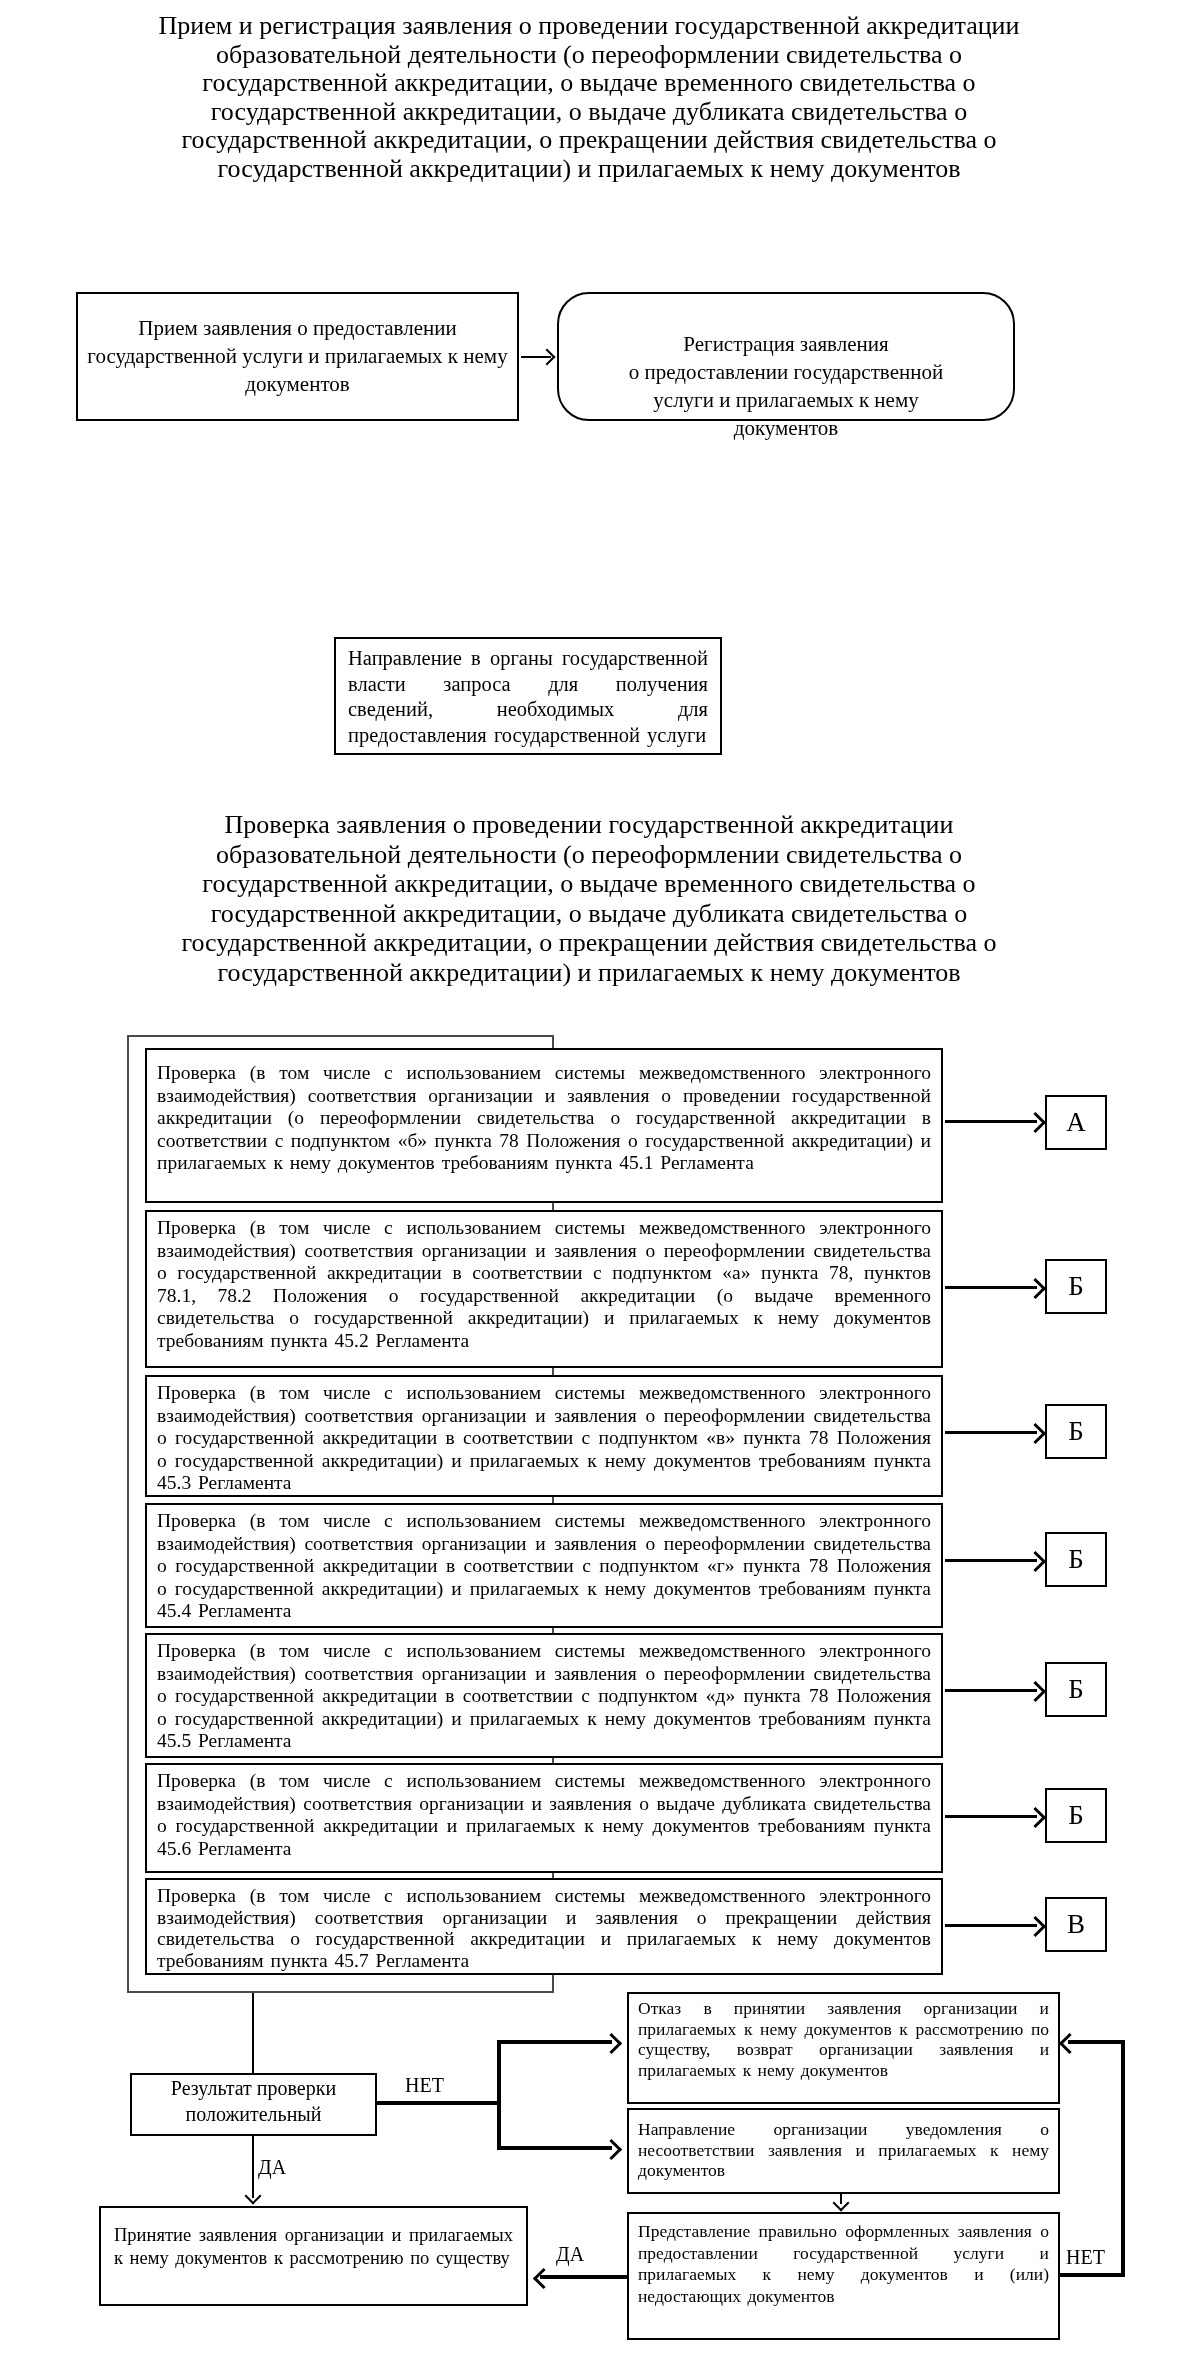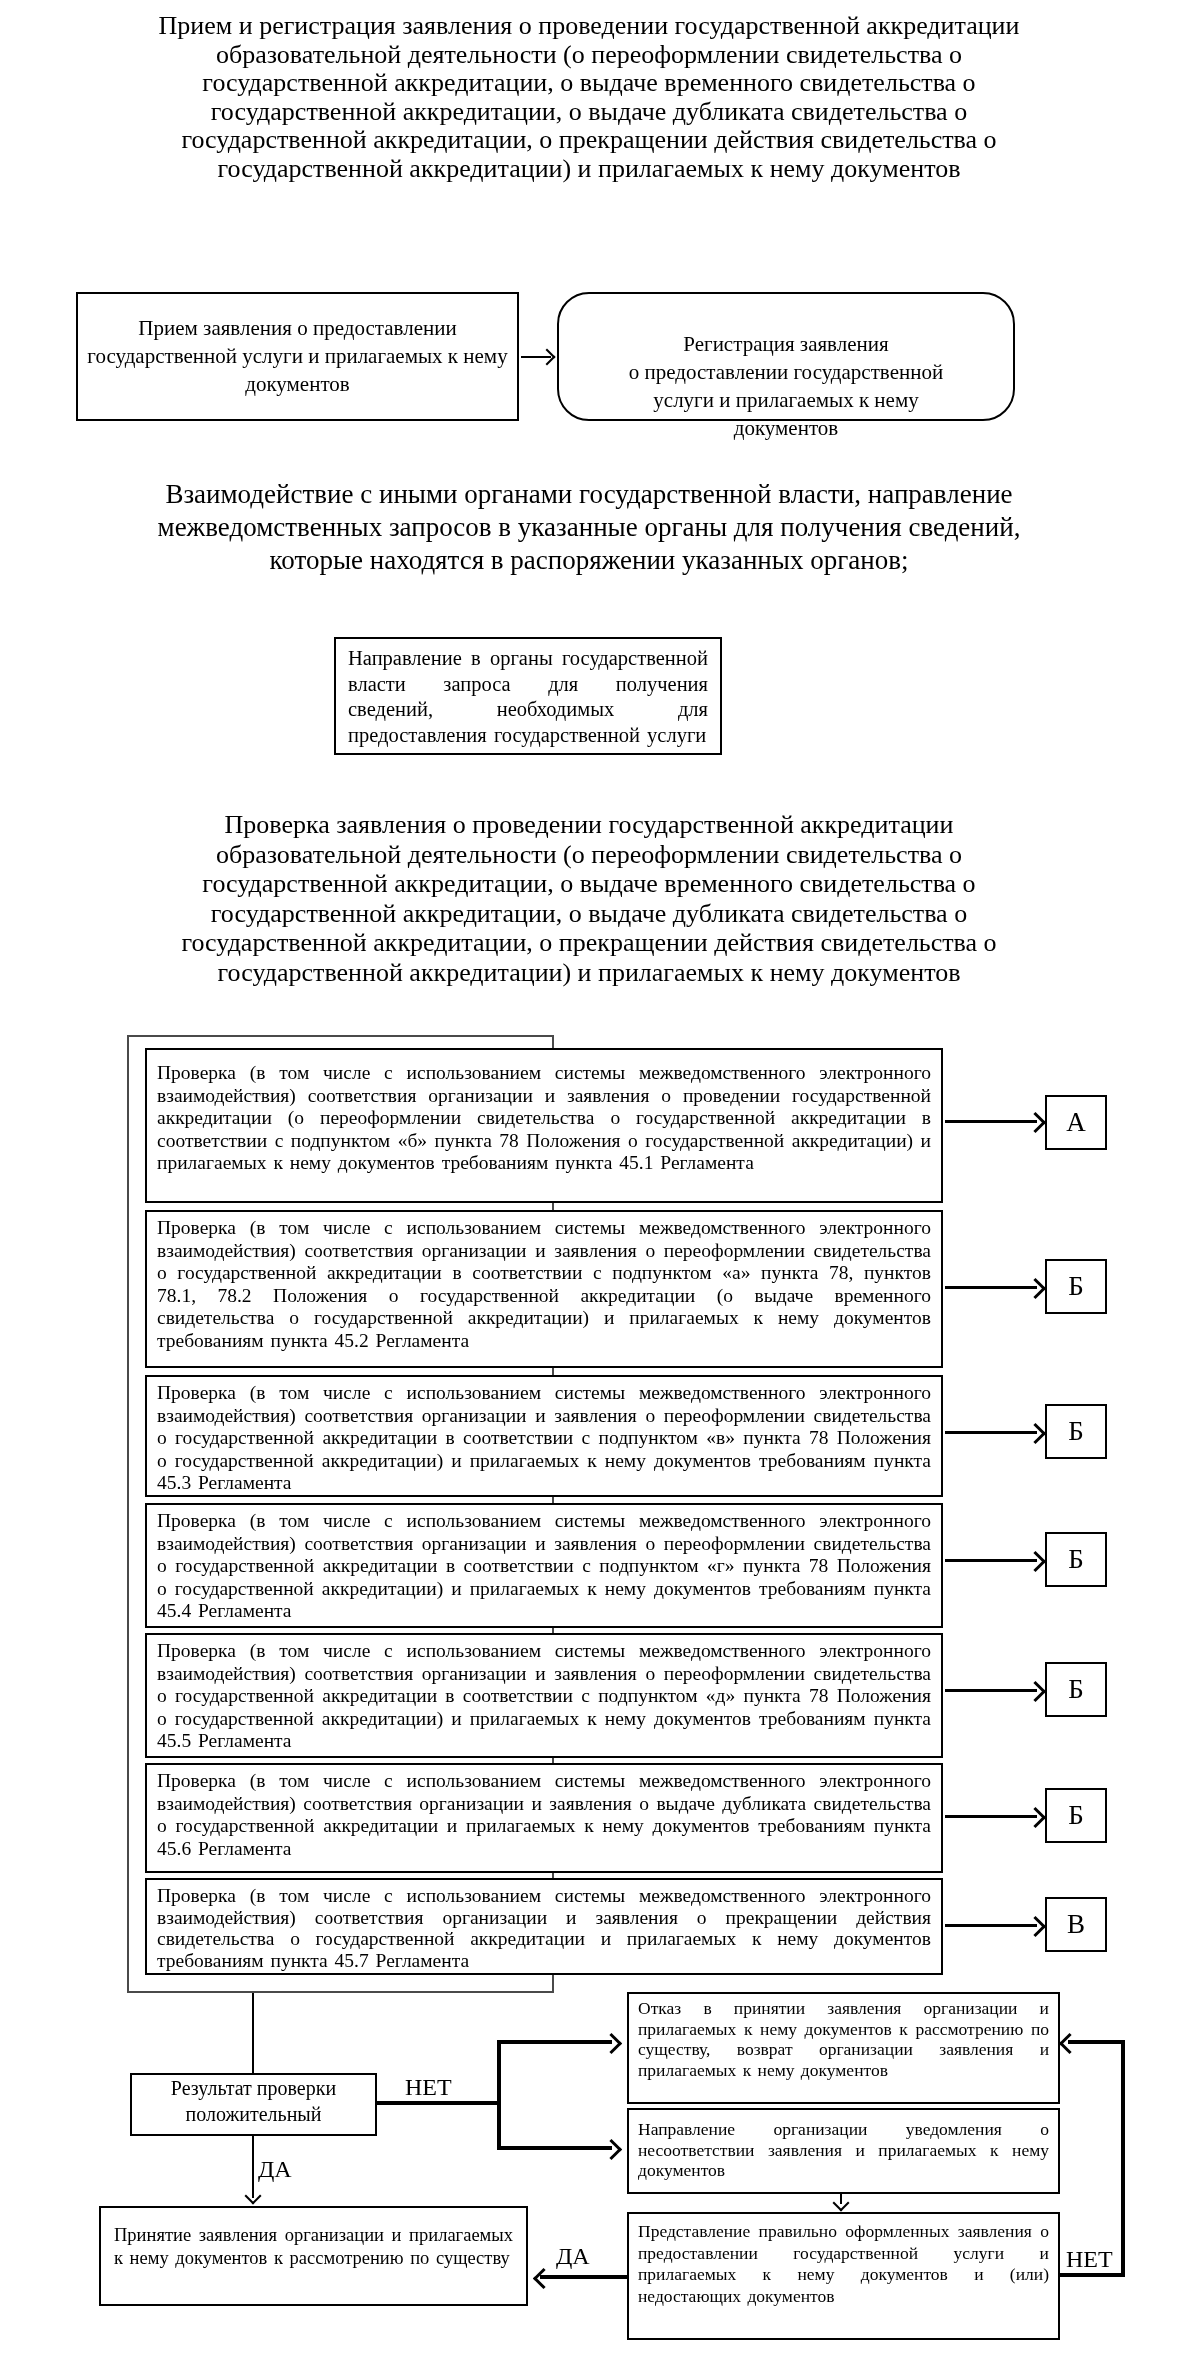--- a/index.html
+++ b/index.html
@@ -10,21 +10,21 @@
   .box{position:absolute;box-sizing:border-box;border:2px solid #000;background:#fff;}
   .ctr{text-align:center;}
   .jst{text-align:justify;text-align-last:left;}
   .lineh{position:absolute;background:#000;}
   .linev{position:absolute;background:#000;}
   .chev{position:absolute;width:12px;height:12px;border-top:3px solid #000;border-right:3px solid #000;background:transparent;}
   .chev.r{transform:rotate(45deg);}
   .chev.d{transform:rotate(135deg);}
   .chev.l{transform:rotate(225deg);}
   .chev.thin{width:10px;height:10px;border-top-width:2px;border-right-width:2px;}
-  .lbl{position:absolute;font-size:24px;}
+  .lbl{position:absolute;font-size:20px;}
   .letterbox{position:absolute;box-sizing:border-box;border:2px solid #000;background:#fff;
              width:62px;height:55px;font-size:27px;text-align:center;line-height:51px;}
   .check{position:absolute;box-sizing:border-box;border:2px solid #000;background:#fff;
          left:145px;width:798px;padding:5px 10px;font-size:19.5px;line-height:22.6px;
          text-align:justify;text-align-last:left;overflow:hidden;word-spacing:2px;}
   .bgframe{position:absolute;box-sizing:border-box;border:2px solid #4a4a4a;background:#fff;}
 </style>
 </head>
 <body>
 
@@ -46,23 +46,20 @@
     <span class="chev thin r" style="left:541px;top:351px;"></span>
   </div>
 
   <div class="box ctr" style="left:557px;top:292px;width:458px;height:129px;font-size:21px;line-height:28px;padding-top:8px;white-space:pre-line;border-radius:32px;">
     <span>Регистрация заявления
 о предоставлении государственной
 услуги и прилагаемых к нему
 документов</span>
   </div>
 
-  <div class="abs heading" style="left:30px;top:478px;width:1118px;font-size:27px;line-height:33px;">Взаимодействие с иными органами государственной власти, направление
-межведомственных запросов в указанные органы для получения сведений,
-которые находятся в распоряжении указанных органов;</div>
 
   <div class="box jst" style="left:334px;top:637px;width:388px;height:118px;font-size:20.5px;line-height:25.5px;padding:7px 12px;word-spacing:2px;">
     <span>Направление в органы государственной власти запроса для получения сведений, необходимых для предоставления государственной услуги</span>
   </div>
 
   <div class="abs heading" style="left:30px;top:810px;width:1118px;font-size:26px;line-height:29.5px;">Проверка заявления о проведении государственной аккредитации
 образовательной деятельности (о переоформлении свидетельства о
 государственной аккредитации, о выдаче временного свидетельства о
 государственной аккредитации, о выдаче дубликата свидетельства о
 государственной аккредитации, о прекращении действия свидетельства о

